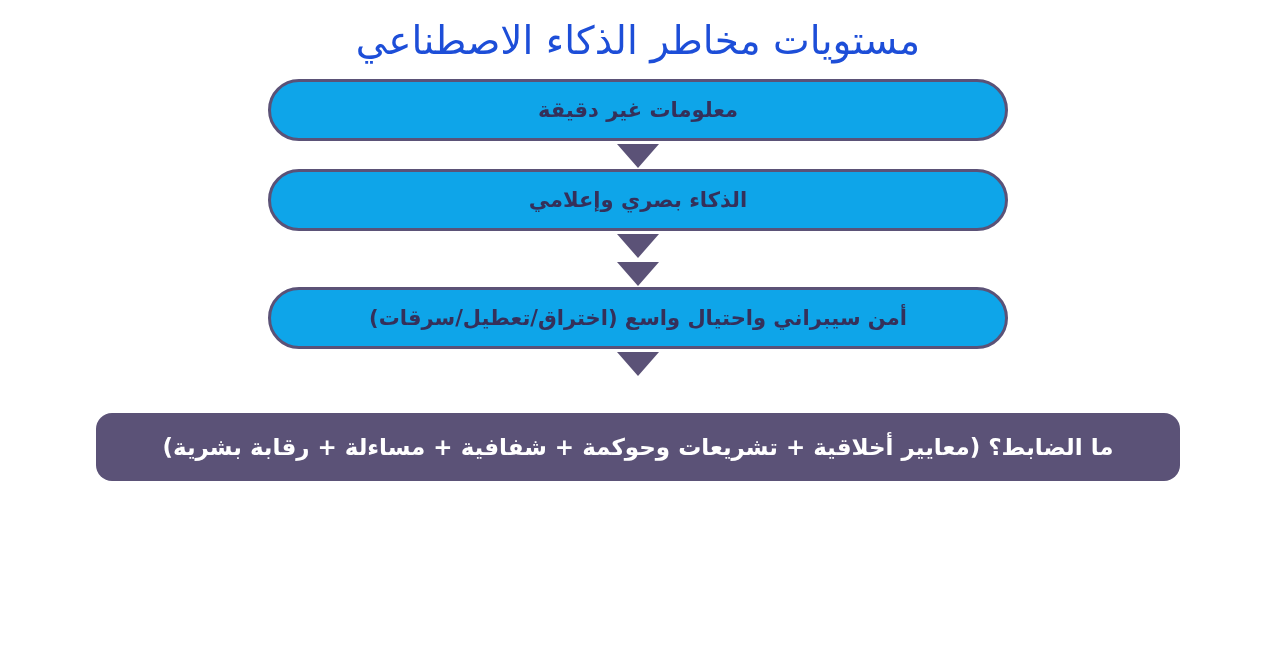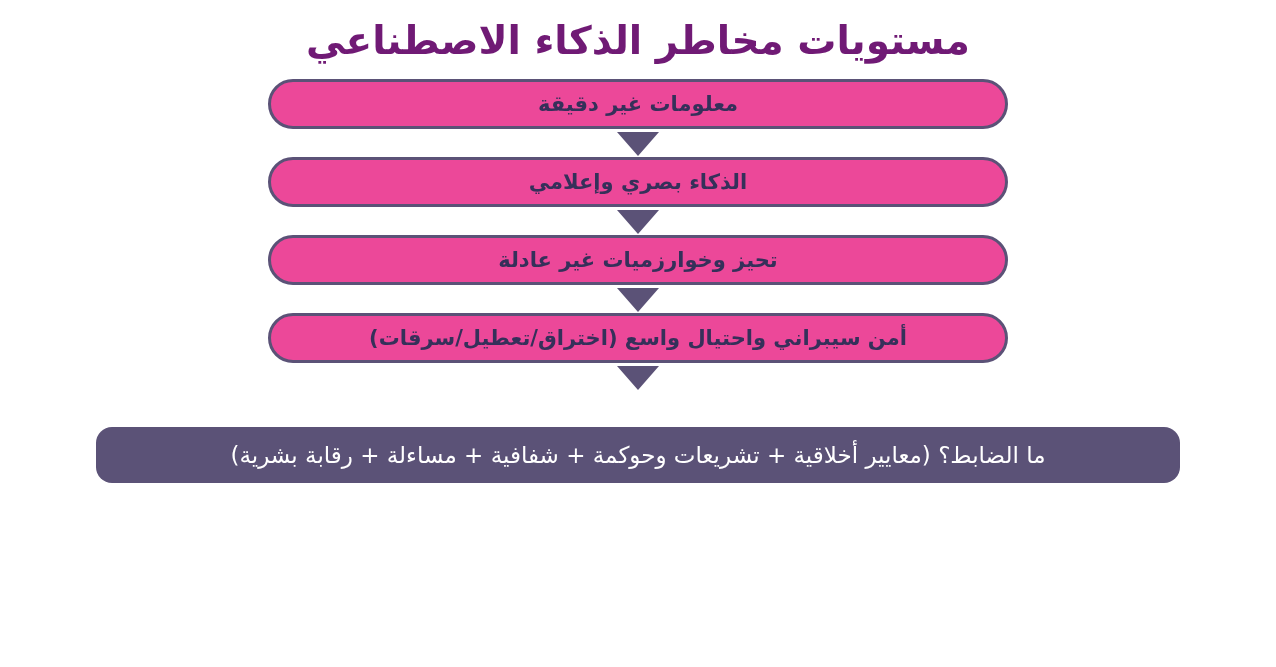--- a/index.html
+++ b/index.html
@@ -18,40 +18,40 @@
     width: 1276px;
     height: 667px;
     box-sizing: border-box;
     display: flex;
     flex-direction: column;
     align-items: center;
   }
   .title {
     margin-top: 18px;
     font-size: 39px;
-    font-weight: bold;
-    color: #701a75;
+    font-weight: normal;
+    color: #1d4ed8;
     text-align: right;
     letter-spacing: 0px;
     line-height: 1.2;
   }
   .flow {
     margin-top: 14px;
     width: 740px;
     display: flex;
     flex-direction: column;
     align-items: center;
   }
   .step {
     position: relative;
     width: 740px;
-    height: 50px;
+    height: 62px;
     box-sizing: border-box;
     border-radius: 31px;
-    background: #ec4899;
+    background: #0ea5e9;
     border: 3px solid #5b5277;
     display: flex;
     align-items: center;
     justify-content: center;
     color: #35305a;
     font-size: 21px;
     font-weight: bold;
     text-align: center;
     padding: 0 22px;
   }
@@ -69,27 +69,27 @@
     width: 0;
     height: 0;
     border-left: 21px solid transparent;
     border-right: 21px solid transparent;
     border-top: 24px solid #5b5277;
     margin-top: 2px;
   }
   .footer-bar {
     margin-top: 36px;
     width: 1084px;
-    height: 56px;
+    height: 68px;
     box-sizing: border-box;
     border-radius: 16px;
     background: #5b5277;
     color: #ffffff;
     font-size: 23px;
-    font-weight: normal;
+    font-weight: bold;
     display: flex;
     align-items: center;
     justify-content: center;
     text-align: center;
     padding: 0 4px;
   }
 </style>
 </head>
 <body>
 
@@ -108,23 +108,20 @@
     </div>
 
     <div class="step">
       <span>الذكاء بصري وإعلامي</span>
     </div>
 
     <div class="arrow-wrap">
       <div class="arrow"></div>
     </div>
 
-    <div class="step">
-      <span>تحيز وخوارزميات غير عادلة</span>
-    </div>
 
     <div class="arrow-wrap">
       <div class="arrow"></div>
     </div>
 
     <div class="step wide">
       <span>أمن سيبراني واحتيال واسع (اختراق/تعطيل/سرقات)</span>
     </div>
 
     <div class="arrow-wrap">

